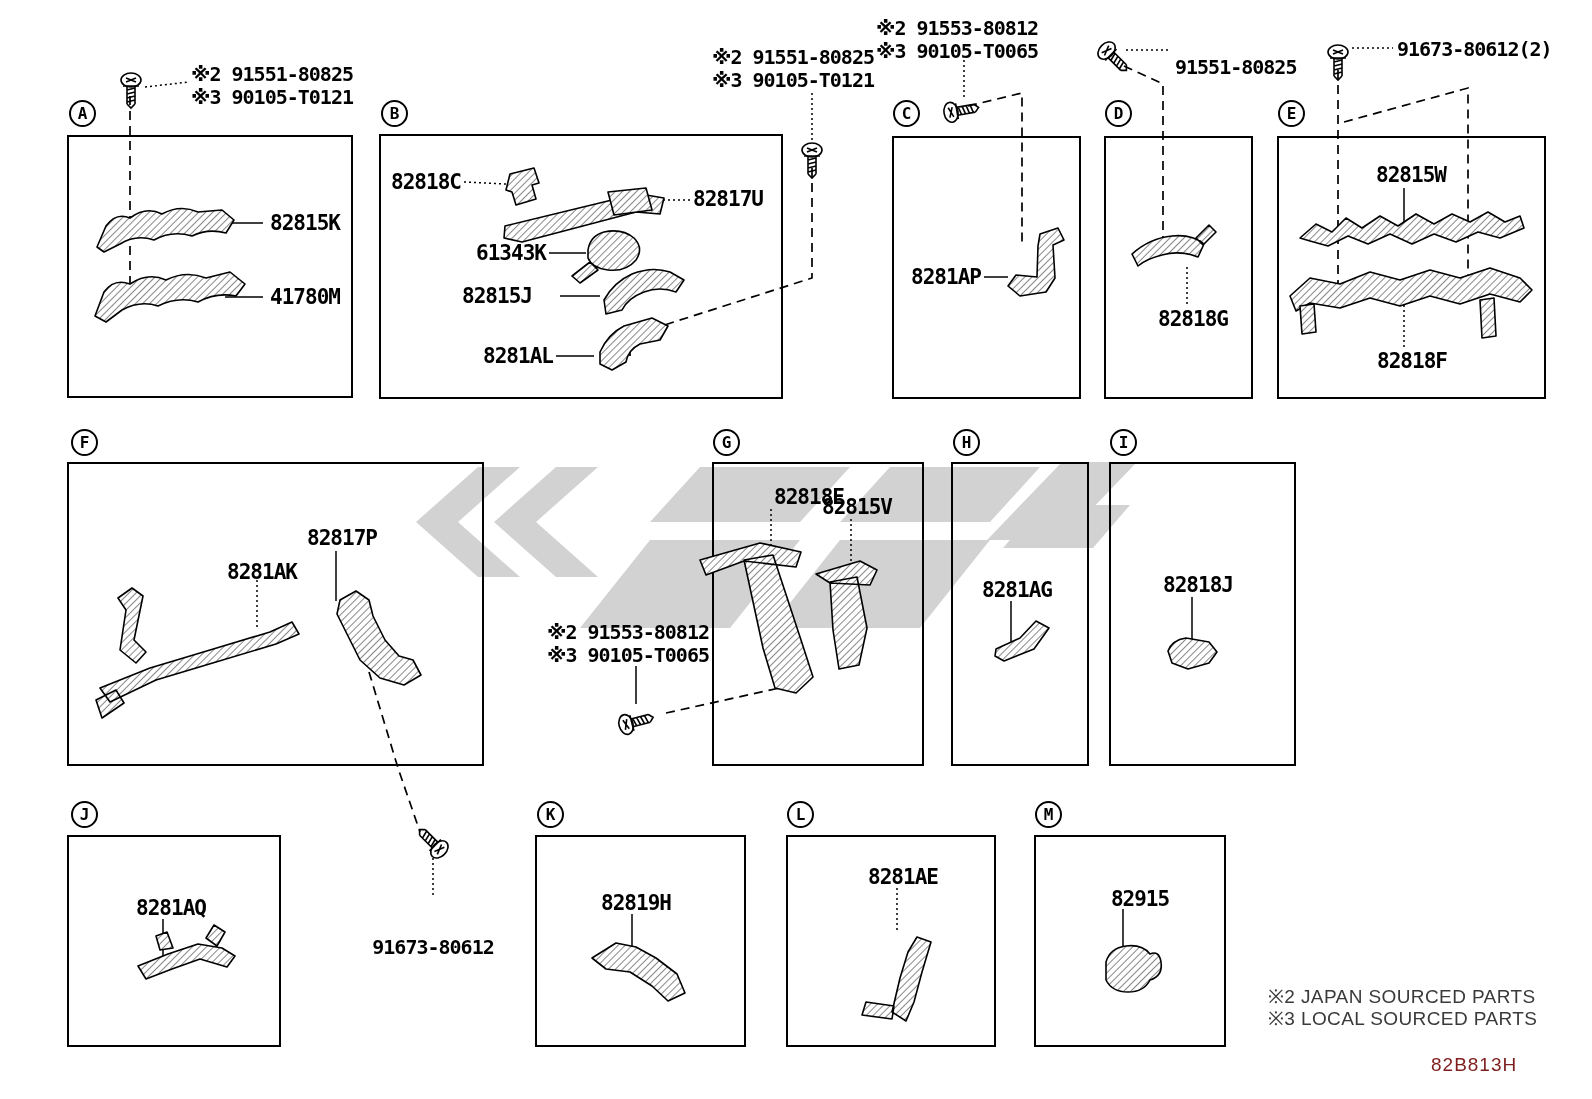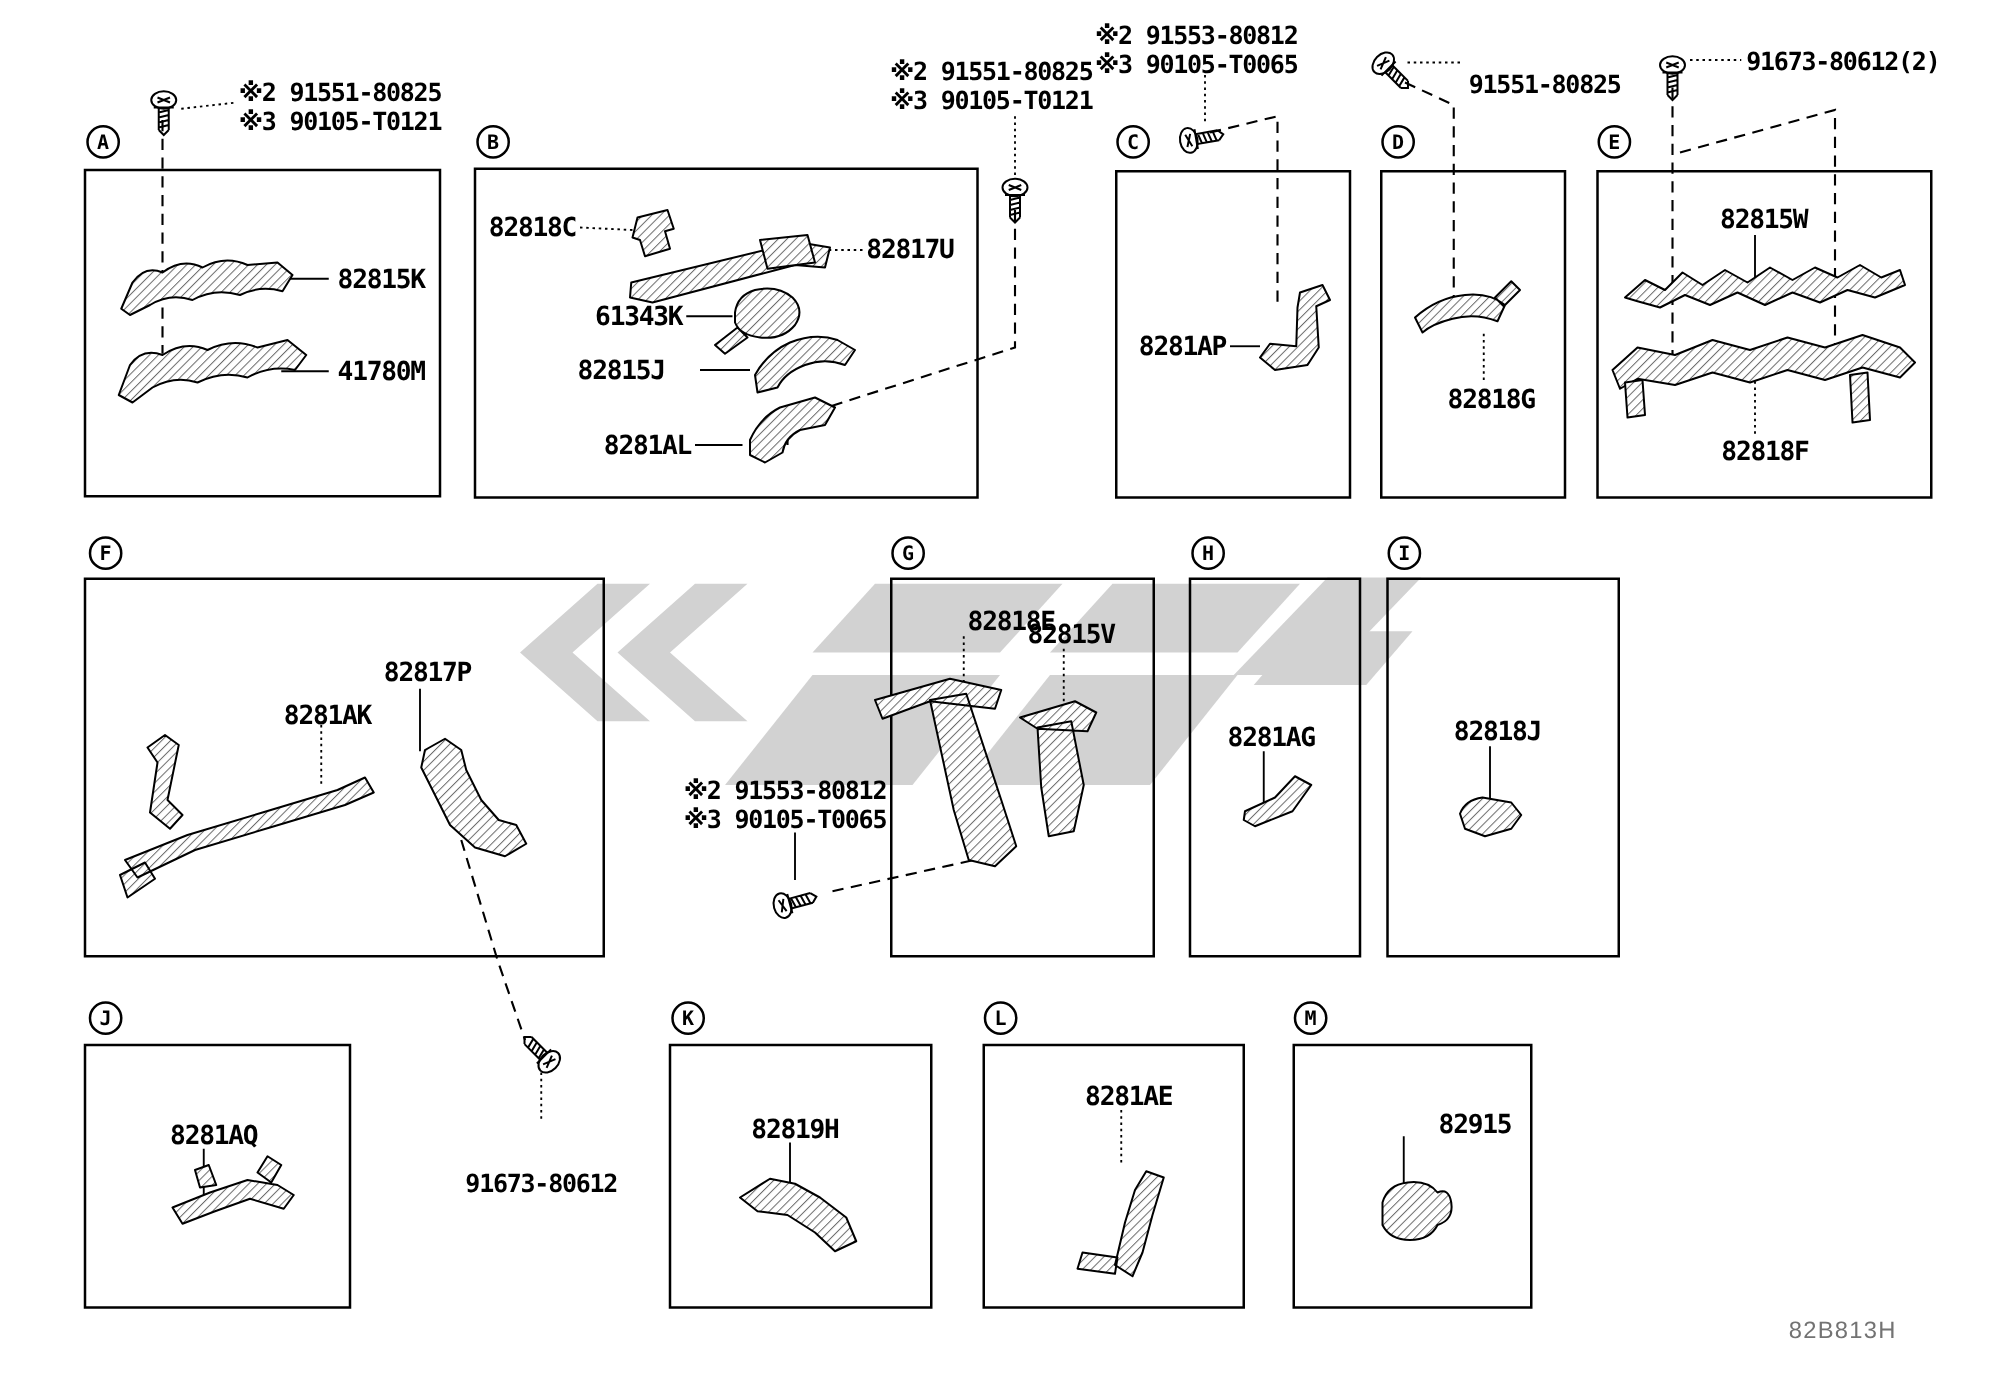--- a/index.html
+++ b/index.html
@@ -10,21 +10,21 @@
           letter-spacing:-1px;white-space:nowrap;color:#000;}
   .callout{position:absolute;font-weight:bold;font-size:20px;letter-spacing:-1px;line-height:23px;
            white-space:nowrap;color:#000;}
   .callout.center{transform:translate(-50%,-50%);margin-top:36px;}
   .circle-label{position:absolute;width:27px;height:27px;border:2px solid #000;border-radius:50%;
           display:flex;align-items:center;justify-content:center;font-size:16px;font-weight:bold;
           box-sizing:border-box;background:#fff;color:#000;}
   .legend{position:absolute;left:1268px;top:986px;font-family:"Liberation Sans",sans-serif;
           font-size:19px;line-height:22px;color:#3a3a3a;letter-spacing:0.4px;white-space:nowrap;}
   .diagram-code{position:absolute;left:1431px;top:1054px;font-family:"Liberation Sans",sans-serif;
-          font-size:19px;color:#737373;letter-spacing:1px;}
+          font-size:19px;color:#7f1d1d;letter-spacing:1px;}
 </style>
 </head>
 <body>
 
 <div class="canvas">
 
   <svg class="layer" viewBox="0 0 1592 1099">
     <defs>
       <pattern id="hatch" width="5" height="5" patternUnits="userSpaceOnUse" patternTransform="rotate(45)">
         <rect width="5" height="5" fill="#ffffff"></rect>
@@ -200,21 +200,21 @@
   <div class="plabel" style="left:1412px;top:361px">82818F</div>
   <div class="plabel" style="left:262px;top:572px">8281AK</div>
   <div class="plabel" style="left:342px;top:538px">82817P</div>
   <div class="plabel" style="left:809px;top:497px">82818E</div>
   <div class="plabel" style="left:857px;top:507px">82815V</div>
   <div class="plabel" style="left:1017px;top:590px">8281AG</div>
   <div class="plabel" style="left:1198px;top:585px">82818J</div>
   <div class="plabel" style="left:171px;top:908px">8281AQ</div>
   <div class="plabel" style="left:636px;top:903px">82819H</div>
   <div class="plabel" style="left:903px;top:877px">8281AE</div>
-  <div class="plabel" style="left:1180px;top:899px">82915</div>
+  <div class="plabel" style="left:1140px;top:899px">82915</div>
 
   <div class="callout" style="left:191px;top:63px">
     <div>※2 91551-80825</div>
     <div>※3 90105-T0121</div>
   </div>
   <div class="callout" style="left:712px;top:46px">
     <div>※2 91551-80825</div>
     <div>※3 90105-T0121</div>
   </div>
   <div class="callout" style="left:876px;top:17px">
@@ -228,15 +228,19 @@
     <div>91673-80612(2)</div>
   </div>
   <div class="callout" style="left:547px;top:621px">
     <div>※2 91553-80812</div>
     <div>※3 90105-T0065</div>
   </div>
   <div class="callout center" style="left:433px;top:911px">
     <div>91673-80612</div>
   </div>
 
+  <div class="legend">
+    <div>※2 JAPAN SOURCED PARTS</div>
+    <div>※3 LOCAL SOURCED PARTS</div>
+  </div>
   <div class="diagram-code">82B813H</div>
 
 </div>
 
 </body></html>

